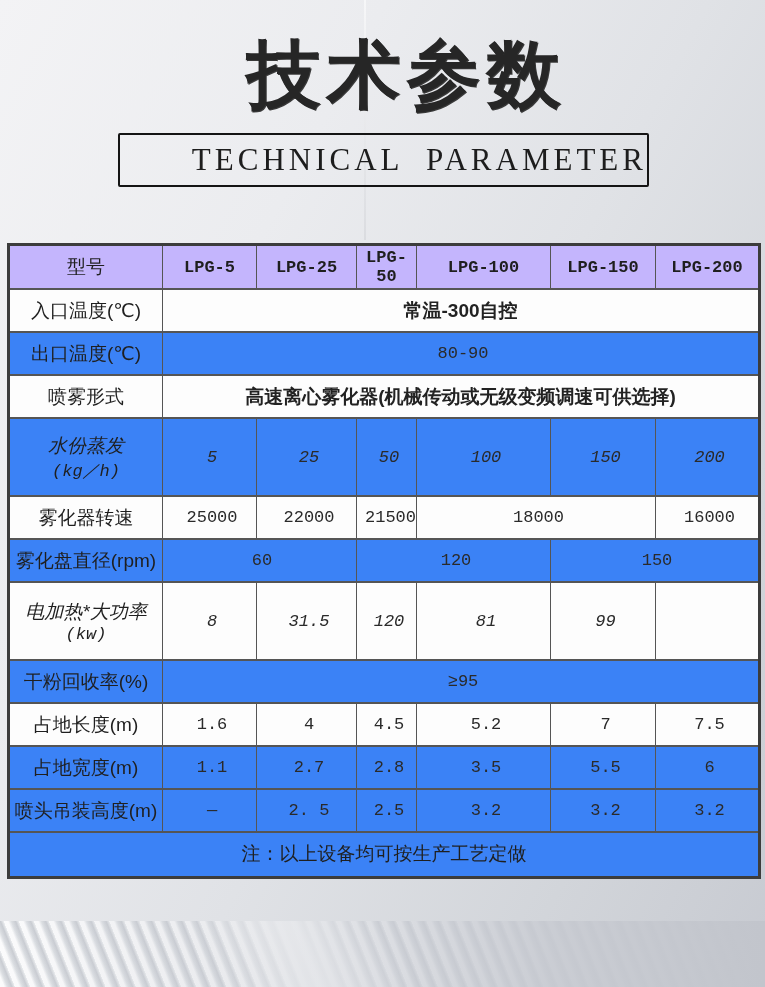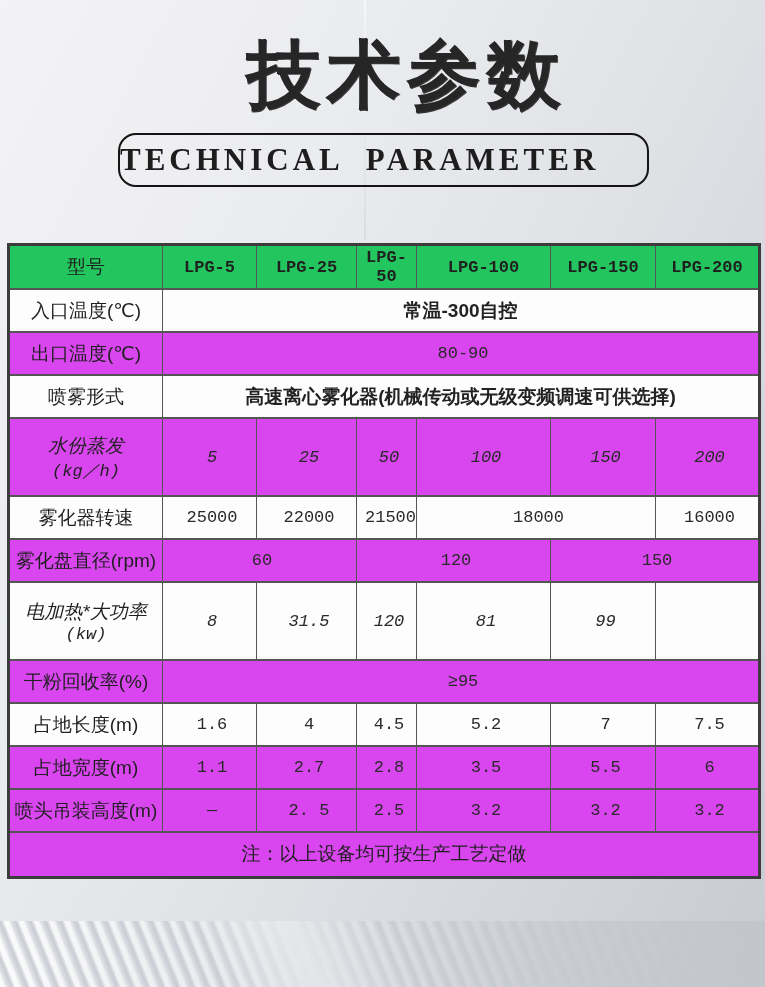--- a/index.html
+++ b/index.html
@@ -13,41 +13,41 @@
     background:linear-gradient(180deg,rgba(255,255,255,.55),rgba(180,182,188,.25));}
   .title-cn{
     position:absolute;top:34px;left:0;width:765px;text-align:center;
     font-size:74px;line-height:1.1;font-weight:900;color:#262626;
     letter-spacing:6px;font-family:"DejaVu Serif","Liberation Serif",serif;
     text-shadow:1px 1px 0 #3a3a3a;
     margin-left:24px;
   }
   .title-en-box{
     position:absolute;top:133px;left:118px;width:527px;height:50px;
-    border:2px solid #141414;border-radius:18px;
-    display:flex;align-items:center;justify-content:flex-start;
-    font-size:31px;font-weight:bold;color:#1d1d1d;
+    border:2px solid #141414;border-radius:2px;
+    display:flex;align-items:center;justify-content:flex-end;
+    font-size:31px;font-weight:normal;color:#1d1d1d;
     letter-spacing:4px;word-spacing:12px;
     font-family:"Liberation Serif","DejaVu Serif",serif;
   }
   .table-wrap{position:absolute;left:7px;top:243px;width:751px;}
   table{width:751px;border-collapse:collapse;table-layout:fixed;background:#fdfdfd;
     border:3px solid #3c3c3c;}
   td{
     border-top:2px solid #555;border-bottom:2px solid #555;
     border-left:1px solid #555;border-right:1px solid #555;
     text-align:center;vertical-align:middle;padding:2px 3px;
     color:#222;overflow:hidden;
   }
   tr{height:43px;}
   tr.head{height:44px;}
   tr.tall{height:78px;font-style:italic;}
   tr.note-row{height:45px;}
-  tr.shade td{background:#d946ef;}
-  tr.head td{background:#22c55e;}
+  tr.shade td{background:#3b82f6;}
+  tr.head td{background:#c4b5fd;}
   .label-cell{font-size:19px;color:#1f1f1f;}
   .label-sub{font-size:17px;font-family:"Liberation Mono","DejaVu Sans Mono",monospace;}
   .num{font-size:17px;font-family:"Liberation Mono","DejaVu Sans Mono",monospace;color:#2a2a2a;padding-left:8px;}
   .head-cell{font-size:17px;font-family:"Liberation Mono","DejaVu Sans Mono",monospace;color:#1f1f1f;font-weight:bold;}
   .span-cell{font-size:19px;font-weight:bold;}
   .note-cell{font-size:19px;color:#1f1f1f;}
   .bottom-band{
     position:absolute;left:0;top:921px;width:765px;height:66px;
     background:
       linear-gradient(90deg,rgba(202,205,212,0) 0%,rgba(202,205,212,.55) 45%,rgba(198,201,208,.92) 72%,#c2c5cc 100%),

